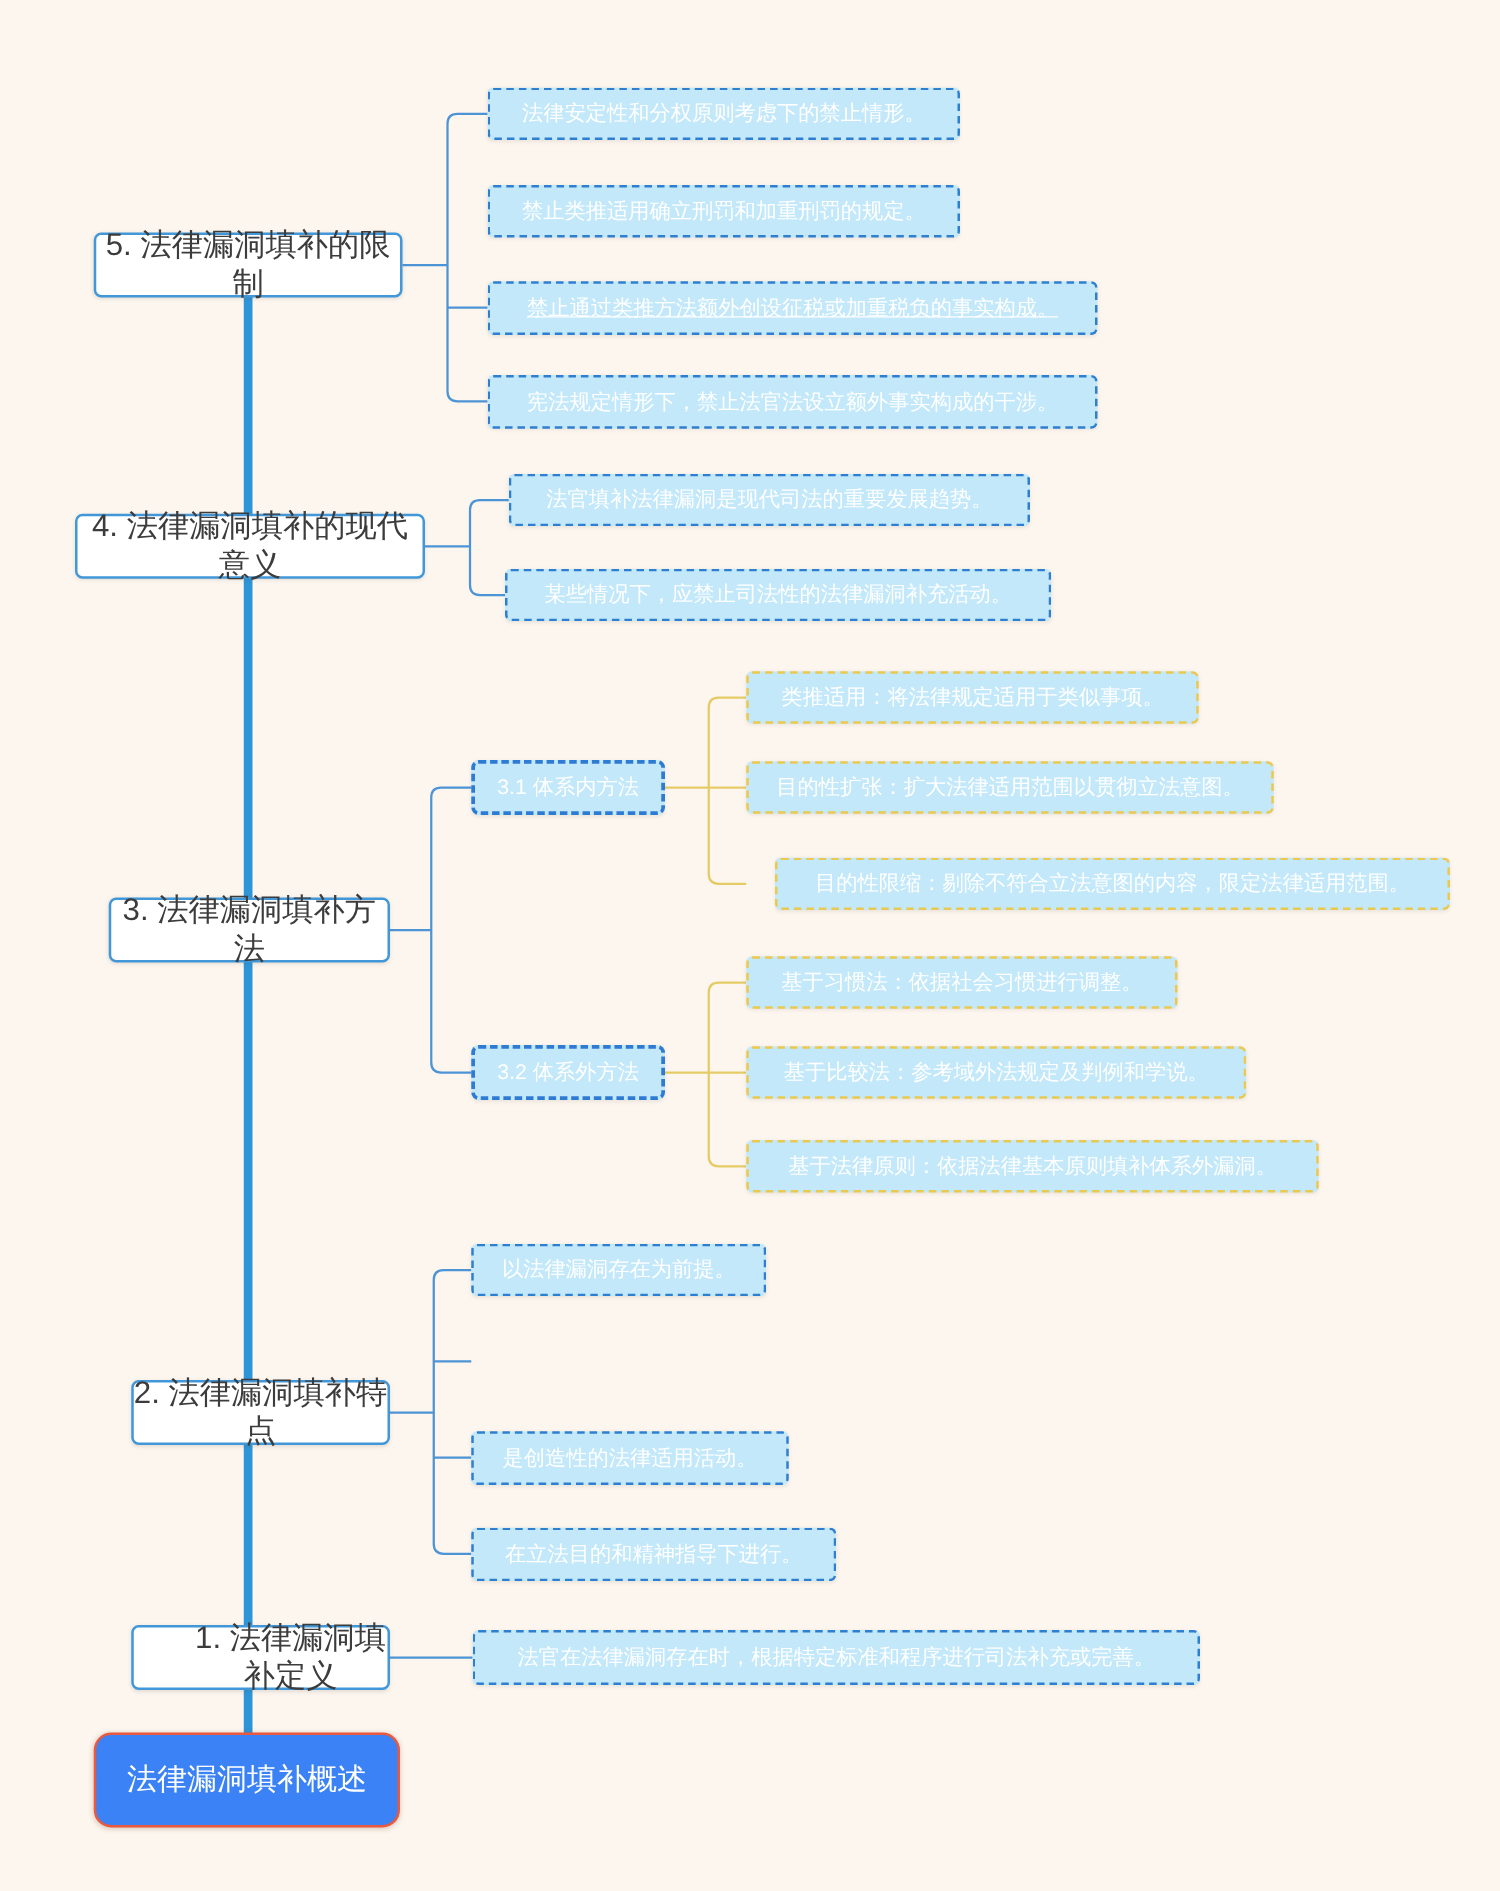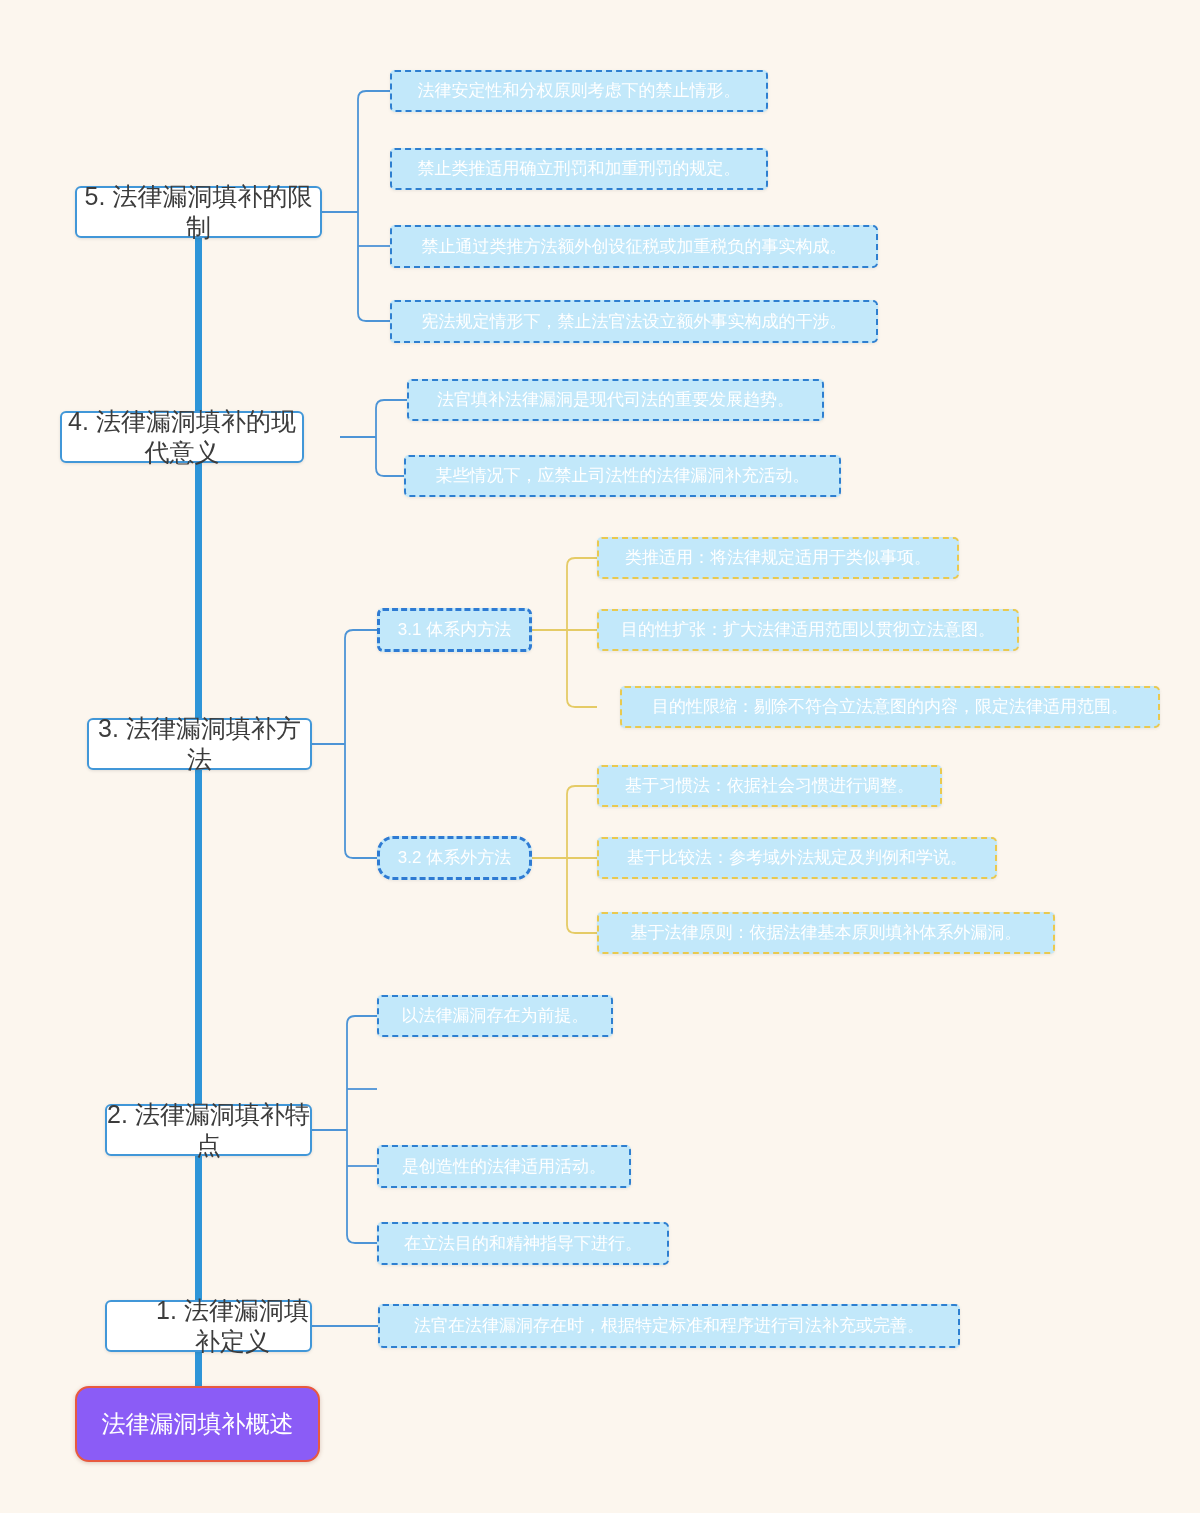--- a/index.html
+++ b/index.html
@@ -9,21 +9,21 @@
   .box{position:absolute;z-index:2;display:flex;align-items:center;justify-content:center;
        box-sizing:border-box;text-align:center;line-height:1.25;}
   .topic{background:#FFFFFF;border:2px solid #4197D8;border-radius:6px;
          color:#3C3C3C;font-size:25px;box-shadow:0 1px 3px rgba(80,80,80,0.15);}
   .subtopic{background:#C2E8FA;border:3px dashed #2E7BD3;border-radius:6px;
          color:#FFFFFF;font-size:17px;box-shadow:0 1px 3px rgba(80,80,80,0.10);}
   .leaf{background:#C2E8FA;border:2.5px dashed #2E7FD0;border-radius:5px;
         color:#FFFFFF;font-size:17px;padding:0 10px;box-shadow:0 1px 3px rgba(80,80,80,0.10);
         white-space:nowrap;}
   .leaf.yellow{border-color:#E9C94F;}
-  .root{background:#8b5cf6;border:2.5px solid #E8593F;border-radius:14px;
+  .root{background:#3b82f6;border:2.5px solid #E8593F;border-radius:14px;
         color:#FFFFFF;font-size:24px;box-shadow:0 1px 4px rgba(120,60,40,0.25);}
 </style>
 </head>
 <body>
 
 <div id="canvas">
 
   <svg id="wires" width="1200" height="1513" viewBox="0 0 1200 1513">
 
     <line x1="198.5" y1="212" x2="198.5" y2="1420" stroke="#2E95D8" stroke-width="7"></line>
@@ -50,37 +50,37 @@
 
       <path d="M532,630 H597"></path>
       <path d="M597,558 H575 Q567,558 567,566 V699 Q567,707 575,707 H597"></path>
 
       <path d="M532,858 H597"></path>
       <path d="M597,786 H575 Q567,786 567,794 V925 Q567,933 575,933 H597"></path>
     </g>
   </svg>
 
   <div class="box topic" style="left:75px;top:186px;width:247px;height:52px;">5. 法律漏洞填补的限制</div>
-  <div class="box topic" style="left:60px;top:411px;width:244px;height:52px;">4. 法律漏洞填补的现代意义</div>
+  <div class="box topic" style="left:60px;top:411px;width:280px;height:52px;">4. 法律漏洞填补的现代意义</div>
   <div class="box topic" style="left:87px;top:718px;width:225px;height:52px;">3. 法律漏洞填补方法</div>
   <div class="box topic" style="left:105px;top:1104px;width:207px;height:52px;">2. 法律漏洞填补特点</div>
   <div class="box topic" style="left:105px;top:1300px;width:207px;height:52px;padding-left:48px;">1. 法律漏洞填补定义</div>
 
   <div class="box root" style="left:75px;top:1386px;width:245px;height:76px;">法律漏洞填补概述</div>
 
   <div class="box leaf" style="left:390px;top:70px;width:378px;height:42px;">法律安定性和分权原则考虑下的禁止情形。</div>
   <div class="box leaf" style="left:390px;top:148px;width:378px;height:42px;">禁止类推适用确立刑罚和加重刑罚的规定。</div>
-  <div class="box leaf" style="left:390px;top:225px;width:488px;height:43px;">禁止通过类推方法额外创设征税或加重税负的事实构成。</div>
+  <div class="box leaf" style="left:390px;top:225px;width:488px;height:43px;text-decoration:underline;">禁止通过类推方法额外创设征税或加重税负的事实构成。</div>
   <div class="box leaf" style="left:390px;top:300px;width:488px;height:43px;">宪法规定情形下，禁止法官法设立额外事实构成的干涉。</div>
 
   <div class="box leaf" style="left:407px;top:379px;width:417px;height:42px;">法官填补法律漏洞是现代司法的重要发展趋势。</div>
   <div class="box leaf" style="left:404px;top:455px;width:437px;height:42px;">某些情况下，应禁止司法性的法律漏洞补充活动。</div>
 
   <div class="box subtopic" style="left:377px;top:608px;width:155px;height:44px;">3.1 体系内方法</div>
-  <div class="box subtopic" style="left:377px;top:836px;width:155px;height:44px;border-radius:16px;">3.2 体系外方法</div>
+  <div class="box subtopic" style="left:377px;top:836px;width:155px;height:44px;">3.2 体系外方法</div>
 
   <div class="box leaf yellow" style="left:597px;top:537px;width:362px;height:42px;">类推适用：将法律规定适用于类似事项。</div>
   <div class="box leaf yellow" style="left:597px;top:609px;width:422px;height:42px;">目的性扩张：扩大法律适用范围以贯彻立法意图。</div>
   <div class="box leaf yellow" style="left:620px;top:686px;width:540px;height:42px;">目的性限缩：剔除不符合立法意图的内容，限定法律适用范围。</div>
 
   <div class="box leaf yellow" style="left:597px;top:765px;width:345px;height:42px;">基于习惯法：依据社会习惯进行调整。</div>
   <div class="box leaf yellow" style="left:597px;top:837px;width:400px;height:42px;">基于比较法：参考域外法规定及判例和学说。</div>
   <div class="box leaf yellow" style="left:597px;top:912px;width:458px;height:42px;">基于法律原则：依据法律基本原则填补体系外漏洞。</div>
 
   <div class="box leaf" style="left:377px;top:995px;width:236px;height:42px;">以法律漏洞存在为前提。</div>

